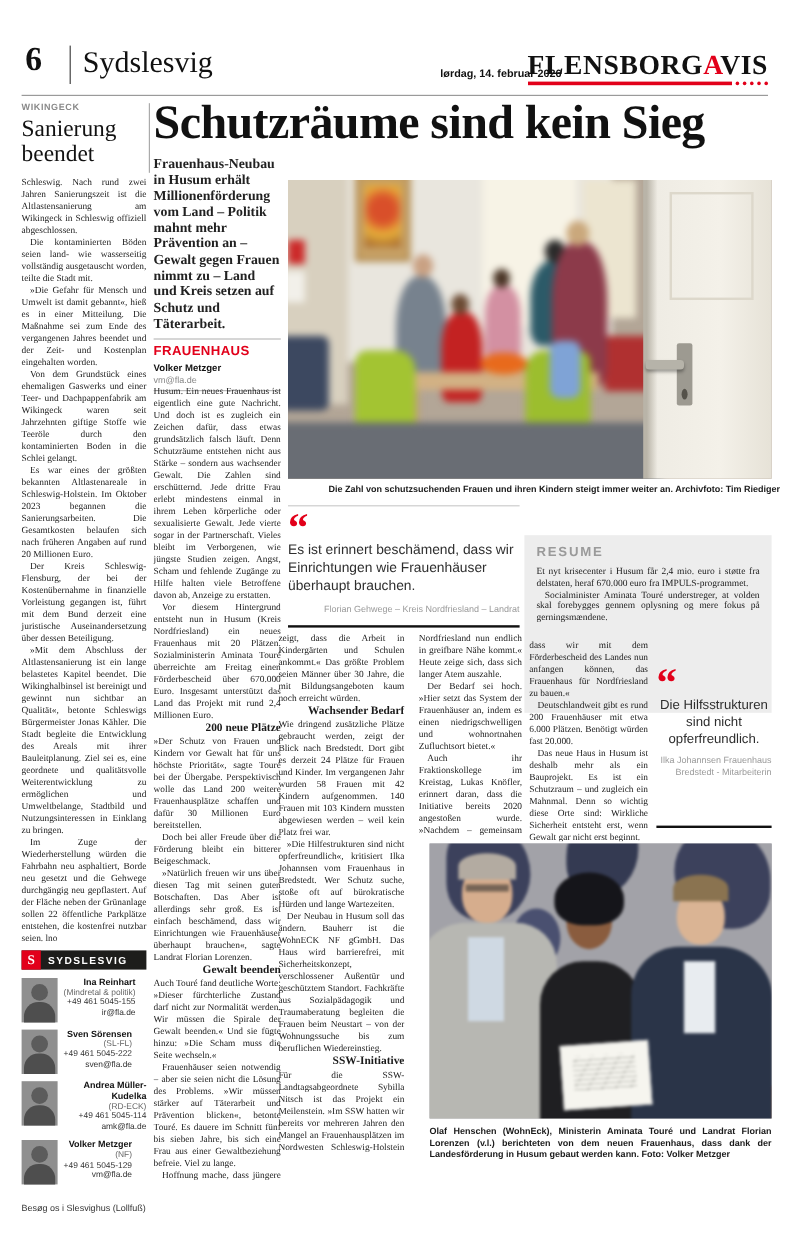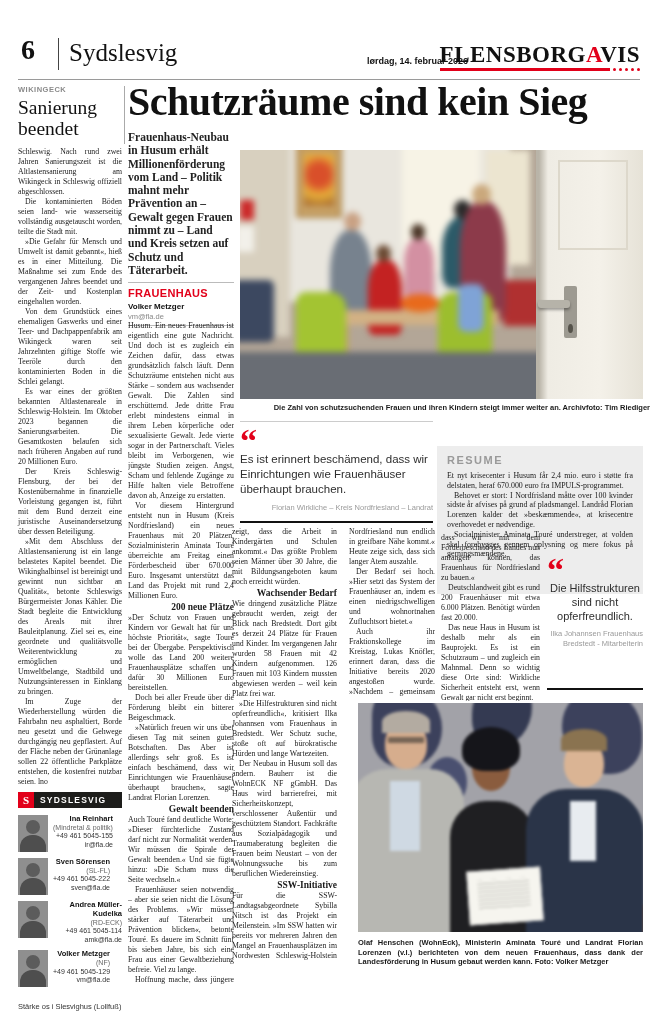--- a/index.html
+++ b/index.html
@@ -163,21 +163,21 @@
           <span class="shape ph-body"></span>
         </div>
       <div class="contact-info">
         <div class="contact-name">Volker Metzger</div>
         <div class="contact-role">(NF)</div>
         <div class="contact-phone">+49 461 5045-129</div>
         <div class="contact-email">vm@fla.de</div>
       </div>
     </div>
   </div>
-  <div class="side-footer">Stärke os i Slesvighus (Lollfuß)</div>
+  <div class="side-footer">Besøg os i Slesvighus (Lollfuß)</div>
 
   <div class="main-headline">Schutzräume sind kein Sieg</div>
   <div class="lead">Frauenhaus-Neubau in Husum erhält Millionenförderung vom Land – Politik mahnt mehr Prävention an – Gewalt gegen Frauen nimmt zu – Land und Kreis setzen auf Schutz und Täterarbeit.</div>
 
   <div class="kickerblock">
     <div class="kicker-red">FRAUENHAUS</div>
     <div class="byline">Volker Metzger</div>
     <div class="byline-email">vm@fla.de</div>
   </div>
 
@@ -231,36 +231,35 @@
       <div class="shape" style="left:28px;top:136px;width:13px;height:52px;background:#9d9a91;border-radius:2px;"></div>
       <div class="shape" style="left:2px;top:150px;width:32px;height:8px;background:#b6b3a9;border-radius:3px;box-shadow:0 2px 3px rgba(0,0,0,.35);"></div>
       <div class="shape" style="left:32px;top:174px;width:5px;height:9px;background:#55524a;border-radius:50%;"></div>
     </div>
   </div>
   <div class="caption top-caption">Die Zahl von schutzsuchenden Frauen und ihren Kindern steigt immer weiter an. Archivfoto: Tim Riediger</div>
 
   <div class="quoteblock quote1">
     <span class="quote-icon">“</span>
     <div class="quote-text">Es ist erinnert beschämend, dass wir Einrichtungen wie Frauenhäuser überhaupt brauchen.</div>
-    <div class="quote-attr">Florian Wirkliche – Kreis Nordfriesland – Landrat</div>
+    <div class="quote-attr">Florian Gehwege – Kreis Nordfriesland – Landrat</div>
   </div>
 
   <div class="resume">
     <div class="resume-title">RESUME</div>
     <div class="resume-body">
       <p class="first">Et nyt krisecenter i Husum får 2,4 mio. euro i støtte fra delstaten, heraf 670.000 euro fra IMPULS-programmet.</p>
-      <p>Behovet er stort: I Nordfrisland måtte over 100 kvinder sidste år afvises på grund af pladsmangel. Landråd Florian Lorenzen kalder det »beskæmmende«, at krisecentre overhovedet er nødvendige.</p>
       <p>Socialminister Aminata Touré understreger, at volden skal forebygges gennem oplysning og mere fokus på gerningsmændene.</p>
     </div>
   </div>
 
   <div class="col col2 bodytext">
     <p class="first">zeigt, dass die Arbeit in Kindergärten und Schulen ankommt.« Das größte Problem seien Männer über 30 Jahre, die mit Bildungsangeboten kaum noch erreicht würden.</p>
     <p class="colhead">Wachsender Bedarf</p>
-    <p class="first">Wie dringend zusätzliche Plätze gebraucht werden, zeigt der Blick nach Bredstedt. Dort gibt es derzeit 24 Plätze für Frauen und Kinder. Im vergangenen Jahr wurden 58 Frauen mit 42 Kindern aufgenommen. 126 Frauen mit 103 Kindern mussten abgewiesen werden – weil kein Platz frei war.</p>
+    <p class="first">Wie dringend zusätzliche Plätze gebraucht werden, zeigt der Blick nach Bredstedt. Dort gibt es derzeit 24 Plätze für Frauen und Kinder. Im vergangenen Jahr wurden 58 Frauen mit 42 Kindern aufgenommen. 140 Frauen mit 103 Kindern mussten abgewiesen werden – weil kein Platz frei war.</p>
     <p>»Die Hilfestrukturen sind nicht opferfreundlich«, kritisiert Ilka Johannsen vom Frauenhaus in Bredstedt. Wer Schutz suche, stoße oft auf bürokratische Hürden und lange Wartezeiten.</p>
     <p>Der Neubau in Husum soll das ändern. Bauherr ist die WohnECK NF gGmbH. Das Haus wird barrierefrei, mit Sicherheitskonzept, verschlossener Außentür und geschütztem Standort. Fachkräfte aus Sozialpädagogik und Traumaberatung begleiten die Frauen beim Neustart – von der Wohnungssuche bis zum beruflichen Wiedereinstieg.</p>
     <p class="colhead">SSW-Initiative</p>
     <p class="first">Für die SSW-Landtagsabgeordnete Sybilla Nitsch ist das Projekt ein Meilenstein. »Im SSW hatten wir bereits vor mehreren Jahren den Mangel an Frauenhausplätzen im Nordwesten Schleswig-Holstein als Problem identifiziert und starteten hierzu im Jahr 2020 eine Initiative im Kreistag. Ich freue mich sehr, dass das Frauenhaus für</p>
   </div>
 
   <div class="col col3 bodytext">
     <p class="first">Nordfriesland nun endlich in greifbare Nähe kommt.« Heute zeige sich, dass sich langer Atem auszahle.</p>
     <p>Der Bedarf sei hoch. »Hier setzt das System der Frauenhäuser an, indem es einen niedrigschwelligen und wohnortnahen Zufluchtsort bietet.«</p>
     <p>Auch ihr Fraktionskollege im Kreistag, Lukas Knöfler, erinnert daran, dass die Initiative bereits 2020 angestoßen wurde. »Nachdem – gemeinsam mit dem Nachbarkreis Schleswig-Flensburg – ein Träger gefunden und ein Grundstück gesichert werden konnte, freue ich mich,</p>

